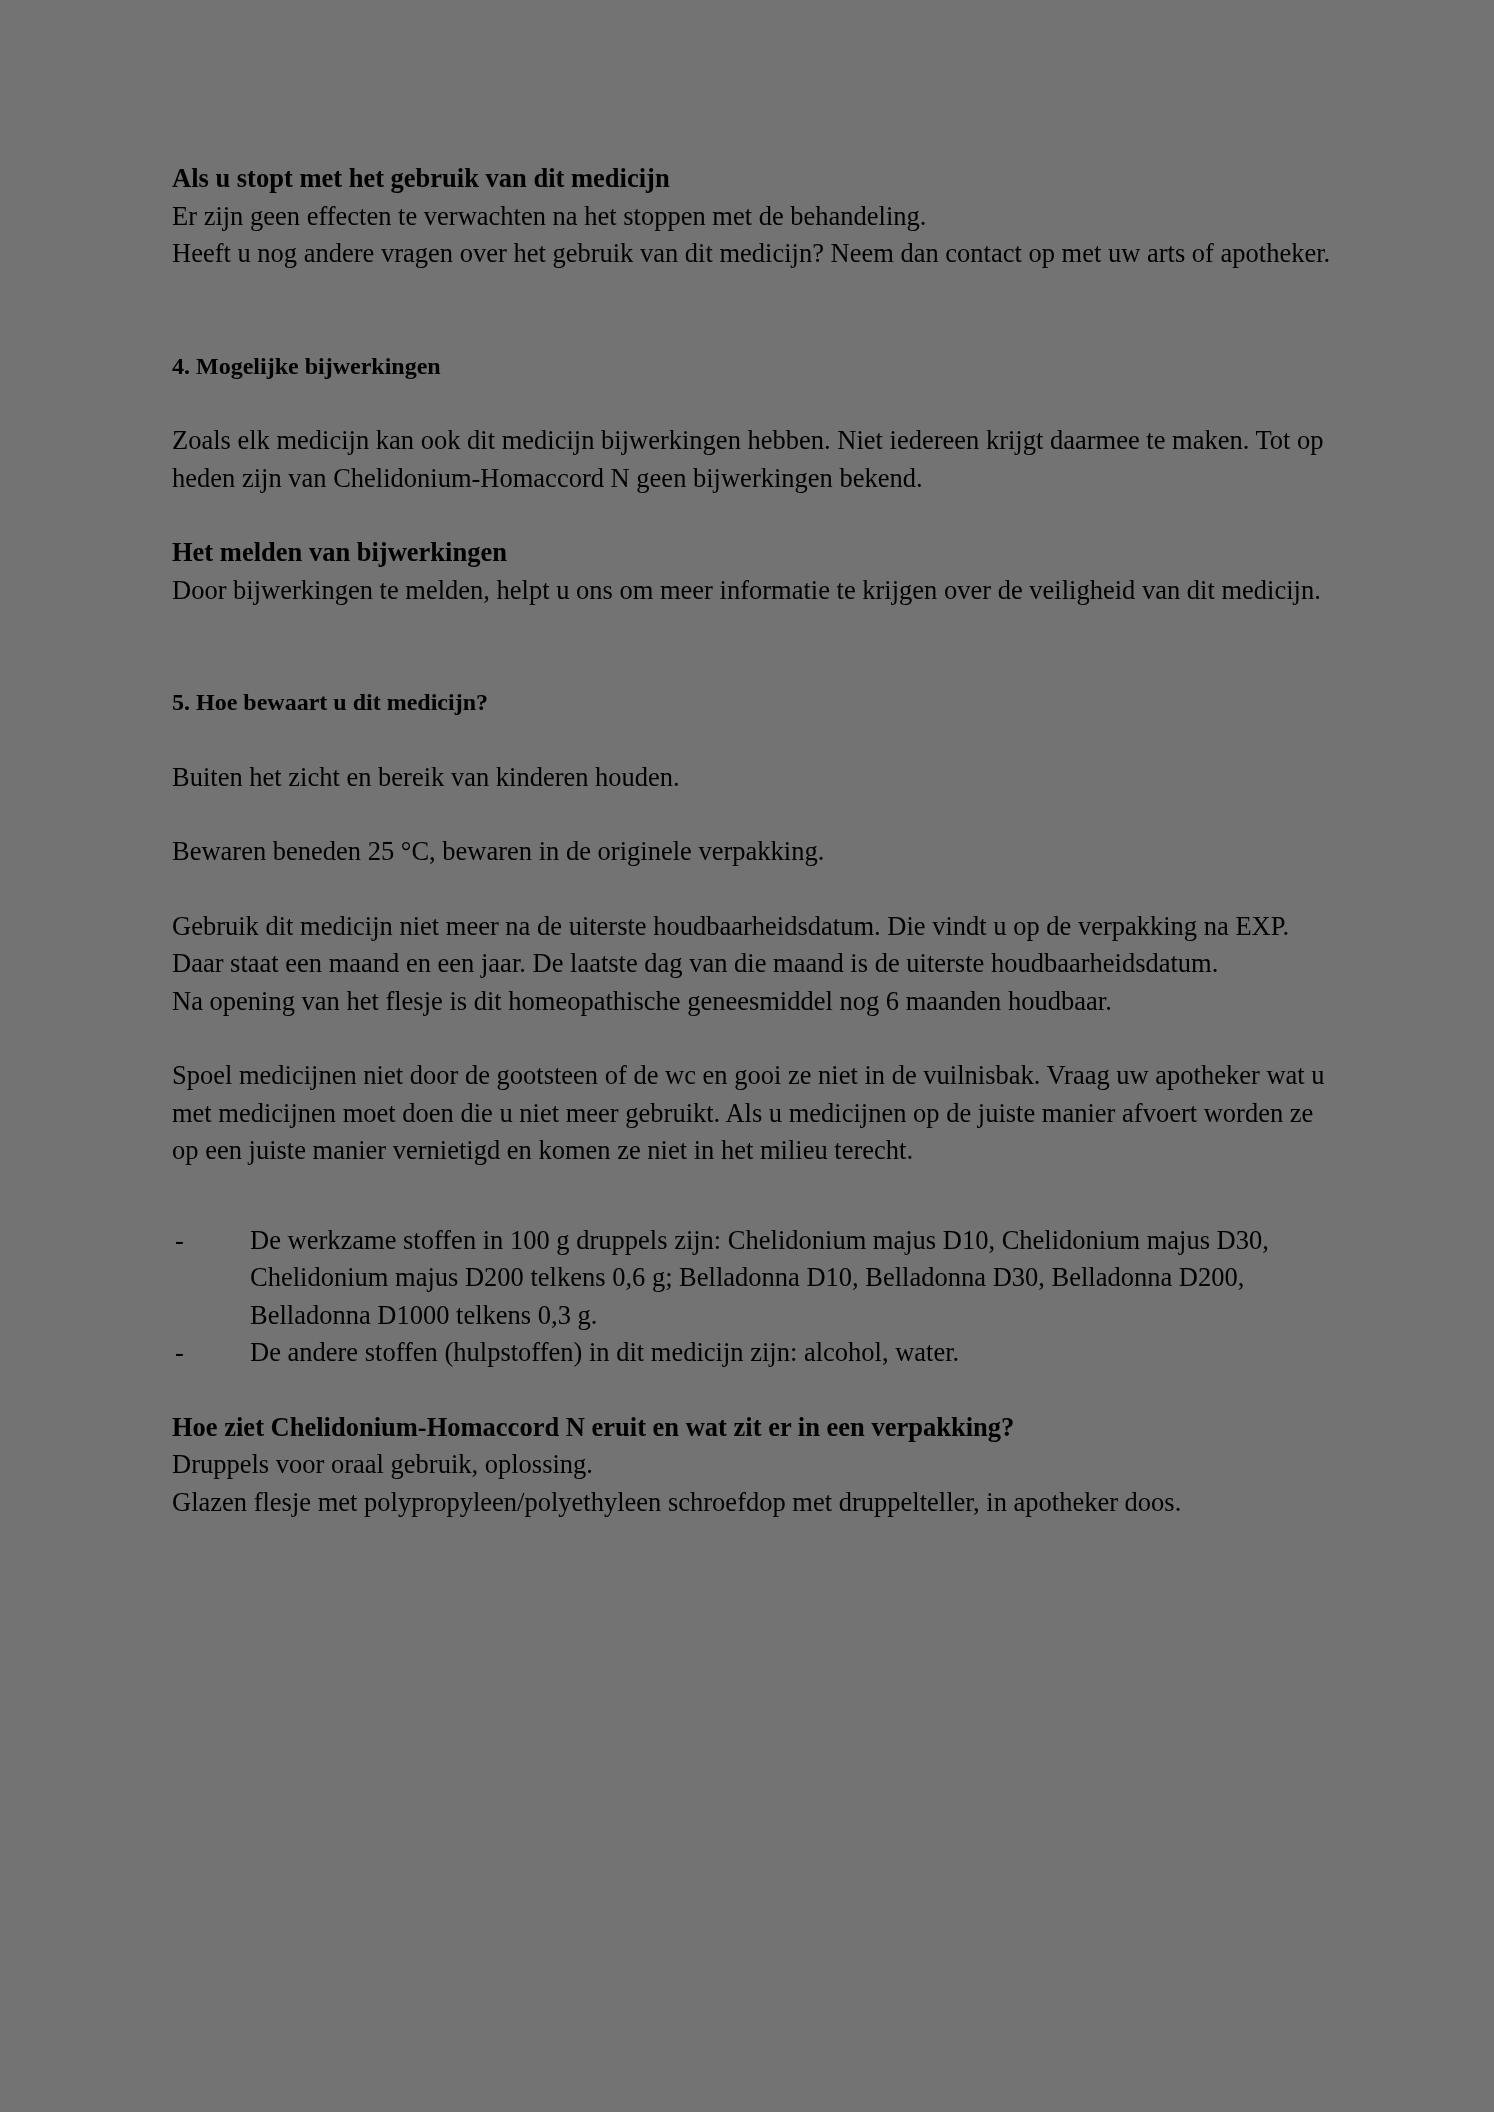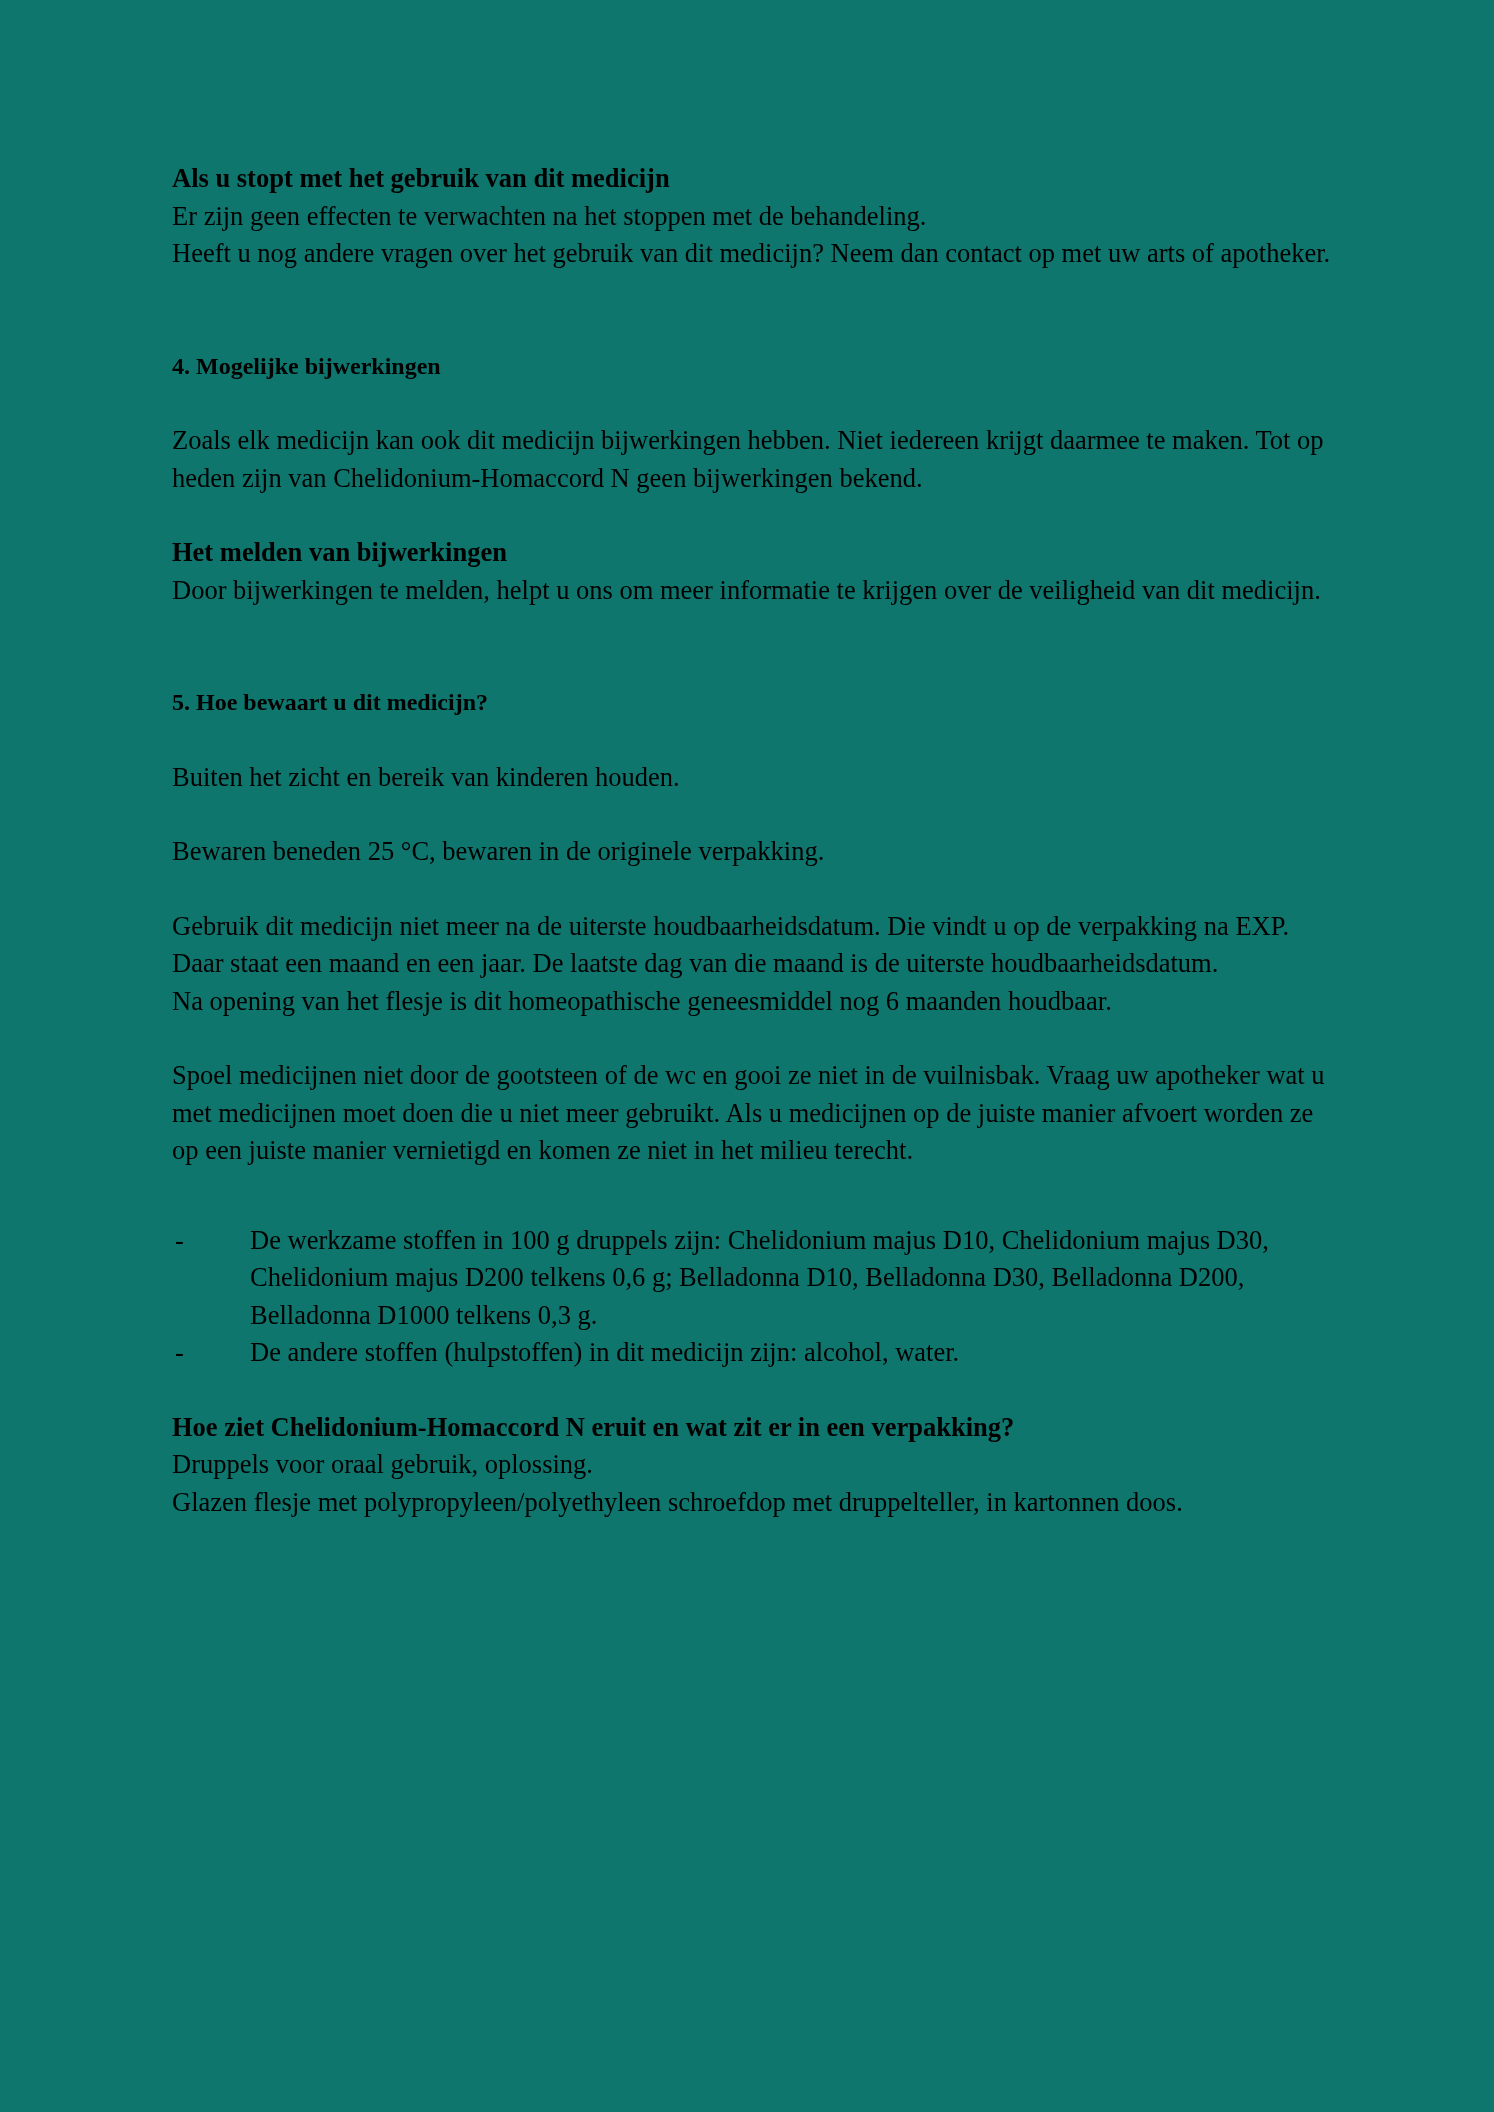--- a/index.html
+++ b/index.html
@@ -11,21 +11,21 @@
     width: 1494px;
     height: 2112px;
     font-family: "Liberation Serif", "DejaVu Serif", serif;
     color: #000000;
     -webkit-font-smoothing: antialiased;
   }
   .page {
     position: relative;
     width: 1494px;
     height: 2112px;
-    background: #0f766e;
+    background: #737373;
     box-sizing: border-box;
     padding: 160px 160px 0 172px;
   }
   .content {
     width: 1160px;
     font-size: 26.5px;
     line-height: 37.5px;
     text-align: left;
   }
   .h-bold {
@@ -123,16 +123,16 @@
       <li>
         <span class="dash">-</span>
         <span>De andere stoffen (hulpstoffen) in dit medicijn zijn: alcohol, water.</span>
       </li>
     </ul>
 
     <div class="gap-md"></div>
 
     <h3 class="h-bold">Hoe ziet Chelidonium-Homaccord N eruit en wat zit er in een verpakking?</h3>
     <p class="para">Druppels voor oraal gebruik, oplossing.</p>
-    <p class="para">Glazen flesje met polypropyleen/polyethyleen schroefdop met druppelteller, in kartonnen doos.</p>
+    <p class="para">Glazen flesje met polypropyleen/polyethyleen schroefdop met druppelteller, in apotheker doos.</p>
 
   </div>
 </div>
 
 </body></html>

